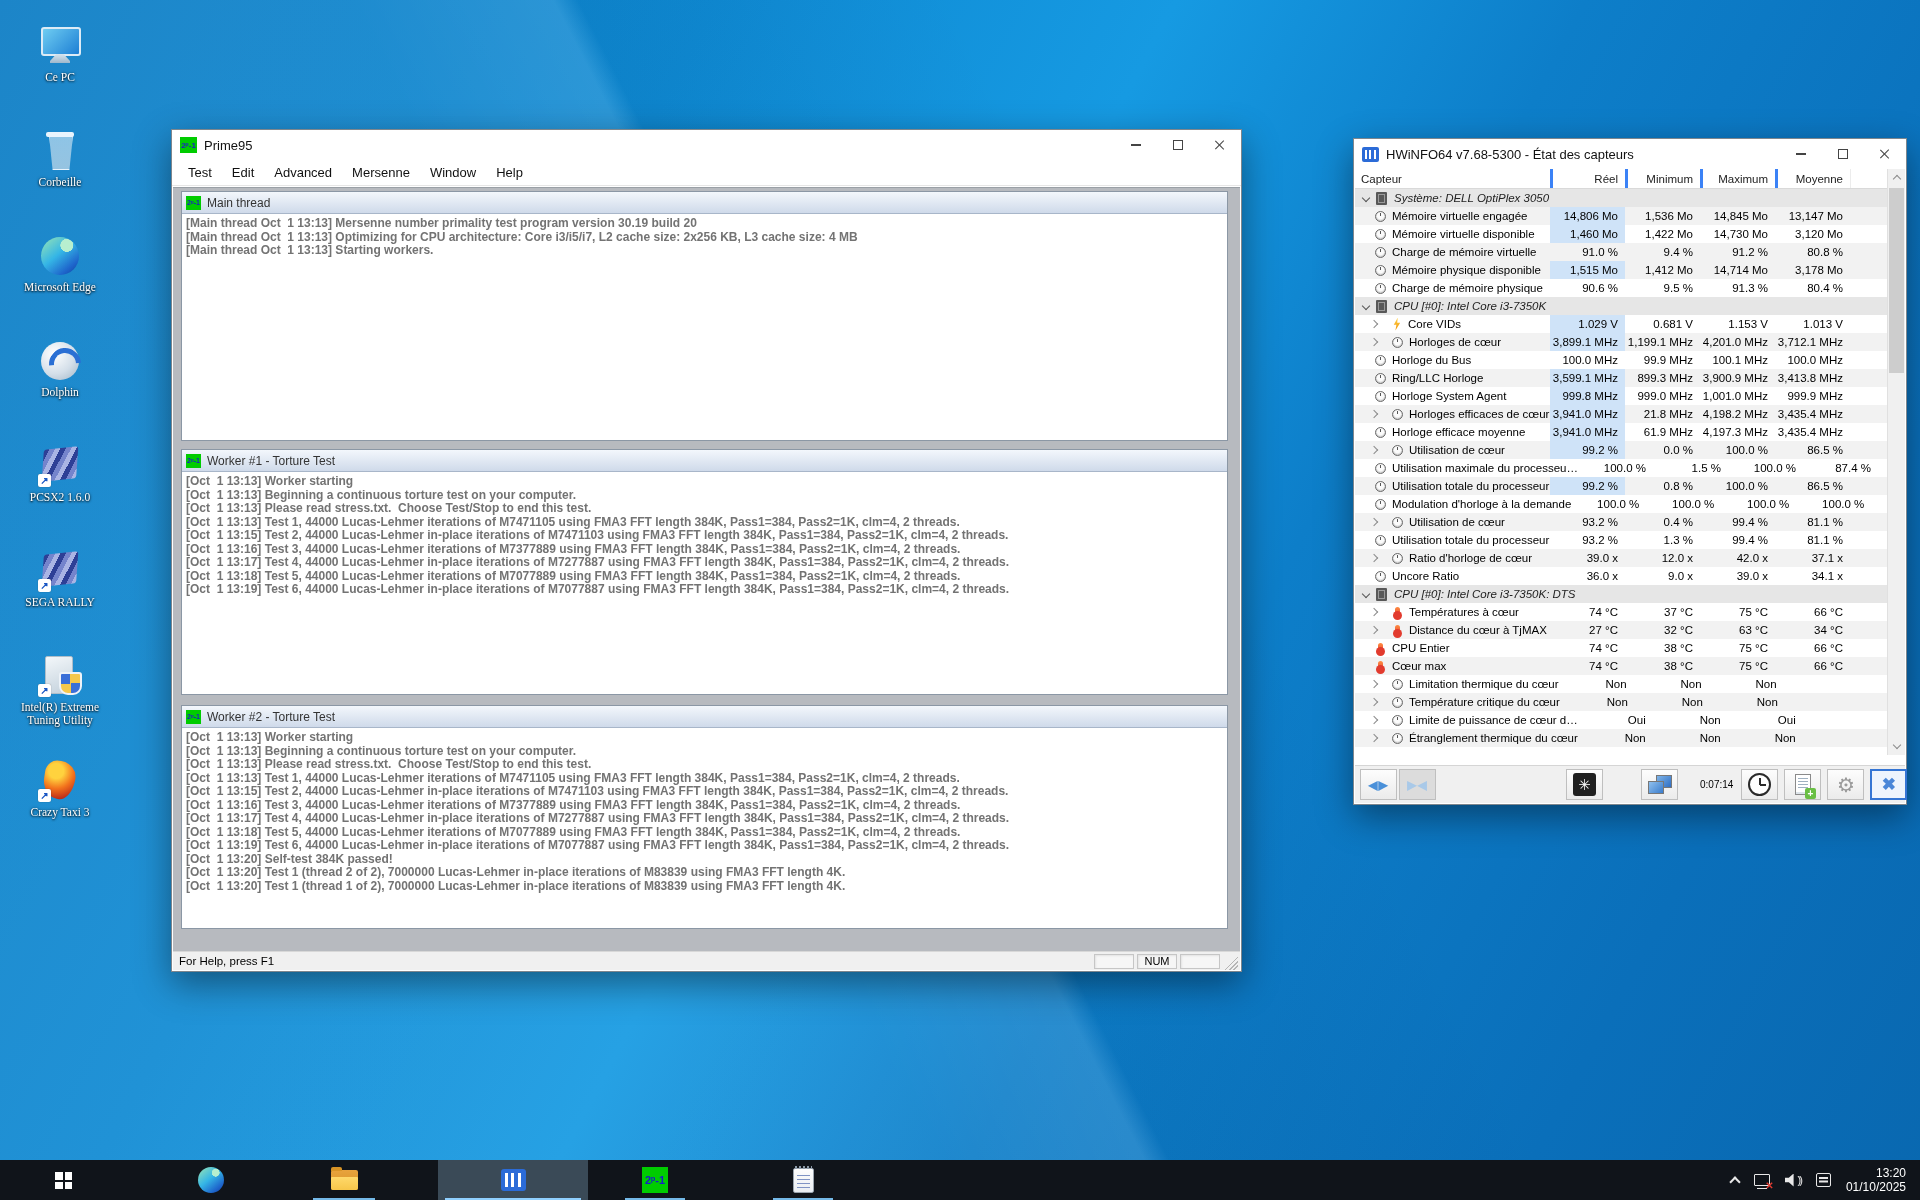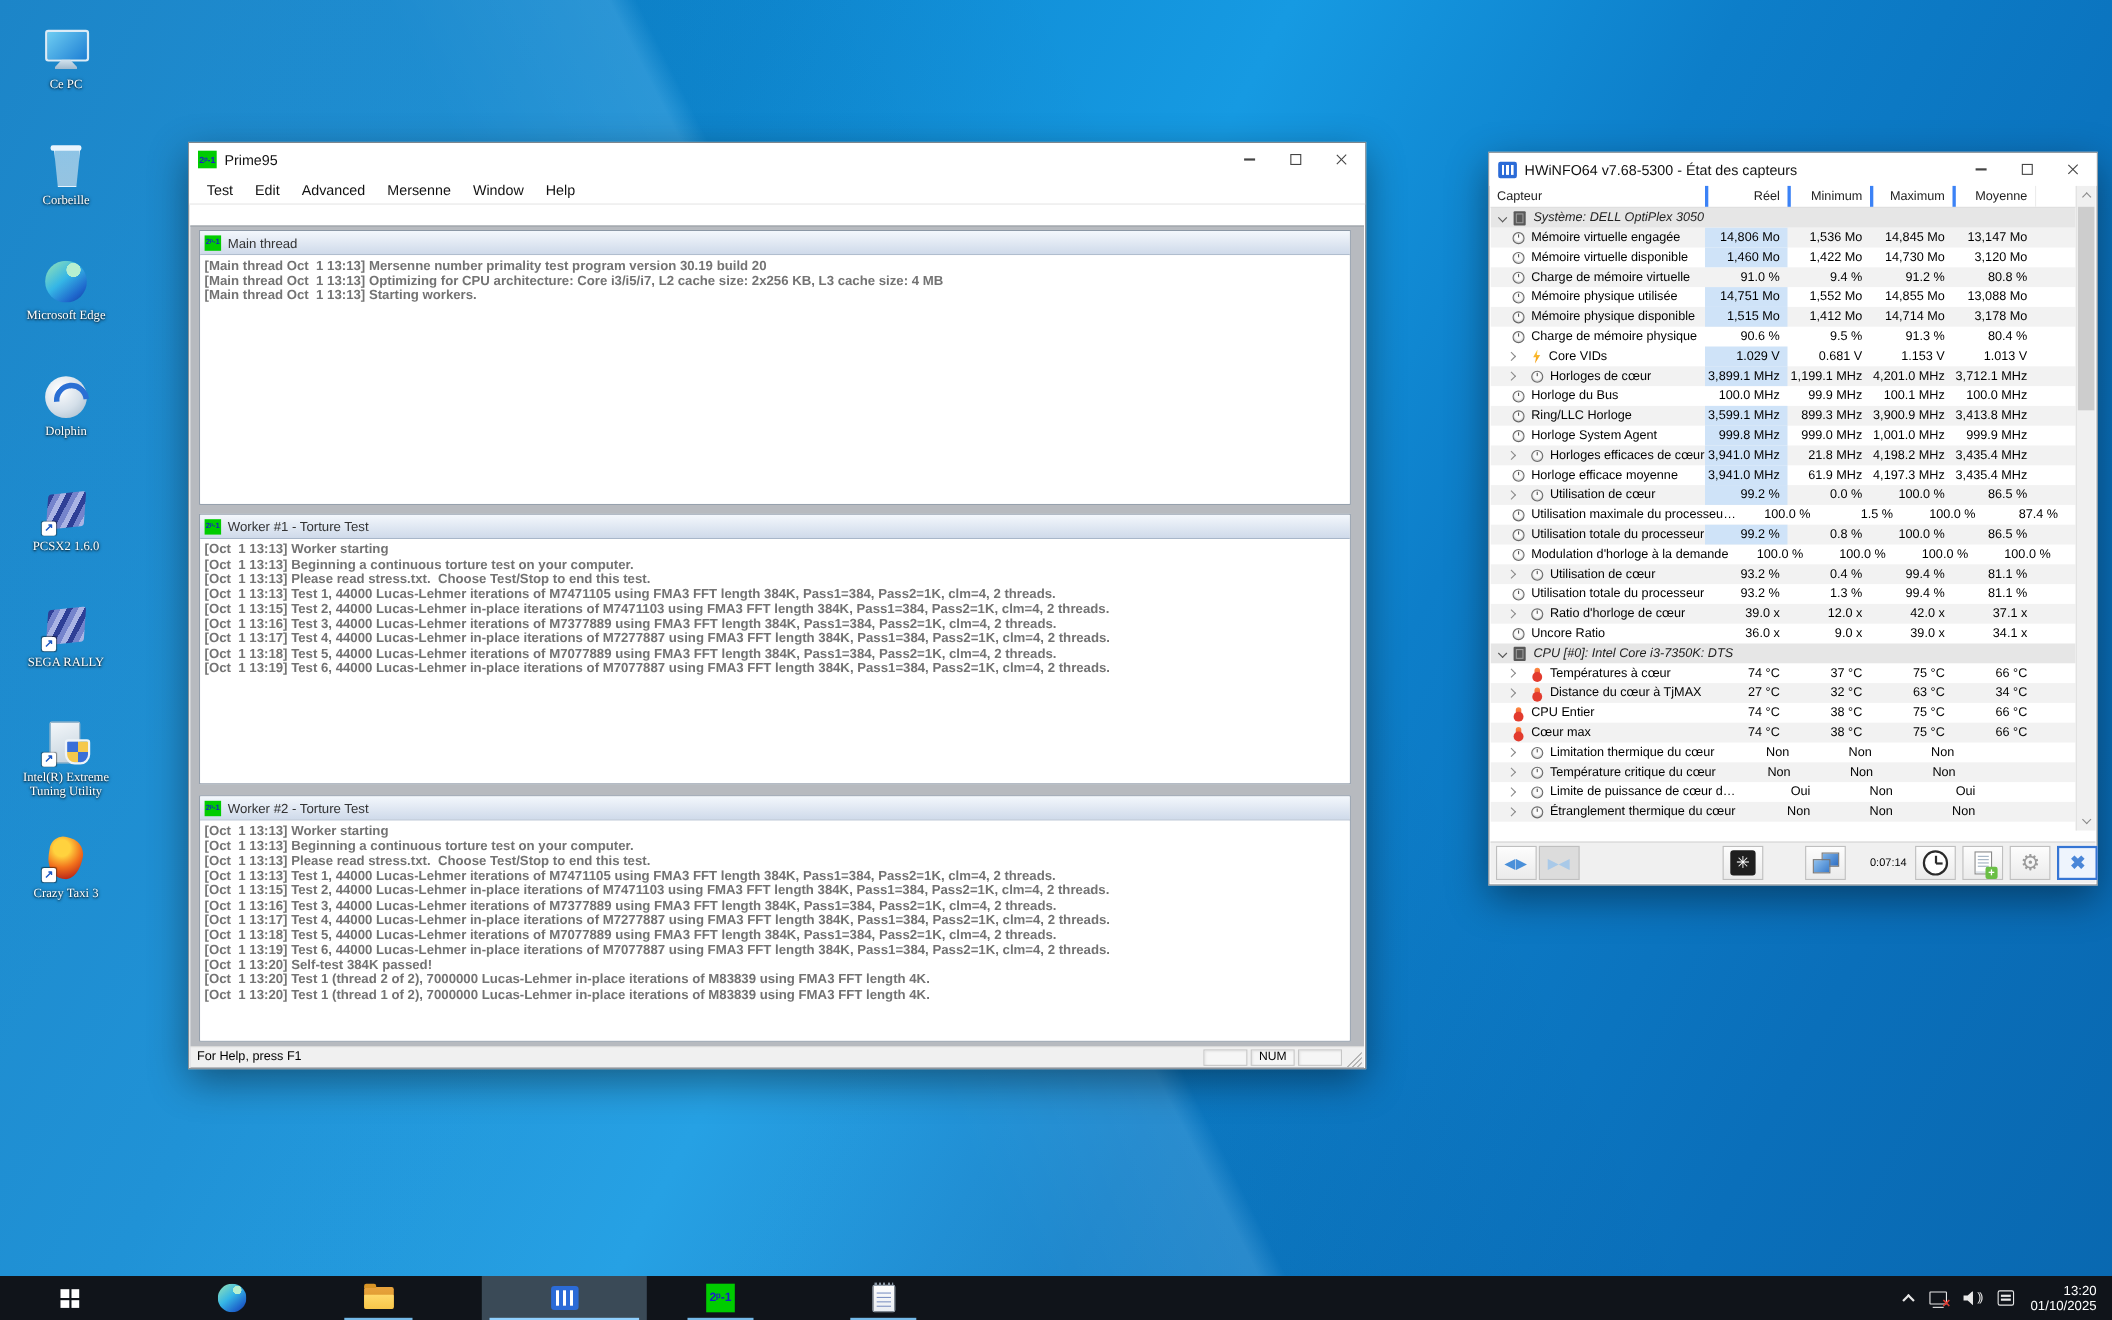--- a/index.html
+++ b/index.html
@@ -58,21 +58,21 @@
 
   
   .prime95 { left:171px; top:129px; width:1071px; height:843px; }
   .p95logo { background:#00cc00; color:#1a1acc; font-weight:bold; display:inline-flex; align-items:center; justify-content:center;
     white-space:nowrap; overflow:hidden; }
   .tb16 { width:17px; height:16px; font-size:8px; flex:none; }
   .tb14 { width:15px; height:14px; font-size:7px; flex:none; }
   .tb24 { width:26px; height:26px; font-size:11px; }
   .menubar { height:26px; background:#fff; display:flex; align-items:center; padding-left:6px; border-bottom:1px solid #e6e6e6; }
   .menu-item { font-size:13px; color:#111; padding:0 10px; height:100%; display:flex; align-items:center; }
-  .mdi { position:absolute; left:1px; right:1px; top:75px; height:766px; background:#b7babf; border-top:1px solid #9aa0a6;
+  .mdi { position:absolute; left:1px; right:1px; top:57px; height:766px; background:#b7babf; border-top:1px solid #9aa0a6;
     padding:0; overflow:hidden; }
   .mdi-child { position:absolute; left:8px; width:1047px; border:1px solid #8b97a5; background:#fff; }
   .child-caption { height:22px; background:linear-gradient(#f3f7fc,#cfdaea); border-bottom:1px solid #a8b6c9;
     display:flex; align-items:center; padding-left:4px; gap:6px; font-size:12px; color:#333; }
   .child-content { position:absolute; left:0; right:0; top:22px; bottom:0; background:#fff; overflow:hidden;
     padding:3px 0 0 4px; }
   .p95-line { font-size:12px; font-weight:bold; line-height:13.5px; color:#737373; white-space:pre; }
   .statusbar { position:absolute; left:1px; right:1px; bottom:1px; height:19px; background:#f0f0f0; border-top:1px solid #d8d8d8;
     display:flex; align-items:center; padding:0 2px 0 6px; font-size:11.5px; color:#000; }
   .sb-spacer { flex:1; }
@@ -366,46 +366,42 @@
       </div>
       <div class="hw-row shade">
         <span class="hw-ico si-gauge"></span>
         <span class="hw-label">Charge de mémoire virtuelle</span>
         <span class="hw-val">91.0 %</span>
         <span class="hw-val">9.4 %</span>
         <span class="hw-val">91.2 %</span>
         <span class="hw-val">80.8 %</span>
         <span class="hw-row-spacer"></span>
       </div>
-      <div class="hw-row">
-        <span class="hw-ico si-gauge"></span>
-        <span class="hw-label">Mémoire physique utilisée</span>
-        <span class="hw-val hl">14,751 Mo</span>
-        <span class="hw-val">1,552 Mo</span>
-        <span class="hw-val">14,855 Mo</span>
-        <span class="hw-val">13,088 Mo</span>
-        <span class="hw-row-spacer"></span>
-      </div>
       <div class="hw-row shade">
         <span class="hw-ico si-gauge"></span>
         <span class="hw-label">Mémoire physique disponible</span>
         <span class="hw-val hl">1,515 Mo</span>
         <span class="hw-val">1,412 Mo</span>
         <span class="hw-val">14,714 Mo</span>
         <span class="hw-val">3,178 Mo</span>
         <span class="hw-row-spacer"></span>
       </div>
       <div class="hw-row">
         <span class="hw-ico si-gauge"></span>
         <span class="hw-label">Charge de mémoire physique</span>
         <span class="hw-val">90.6 %</span>
         <span class="hw-val">9.5 %</span>
         <span class="hw-val">91.3 %</span>
         <span class="hw-val">80.4 %</span>
         <span class="hw-row-spacer"></span>
+      </div>
+      <div class="hw-section">
+        <span class="chev-down"></span>
+        <span class="si-chip"></span>
+        <span class="hw-sec-label">CPU [#0]: Intel Core i3-7350K</span>
       </div>
       <div class="hw-row has-expand">
         <span class="hw-tree">
           <span class="chev-right"></span>
         </span>
         <span class="hw-ico si-volt"></span>
         <span class="hw-label">Core VIDs</span>
         <span class="hw-val hl">1.029 V</span>
         <span class="hw-val">0.681 V</span>
         <span class="hw-val">1.153 V</span>

